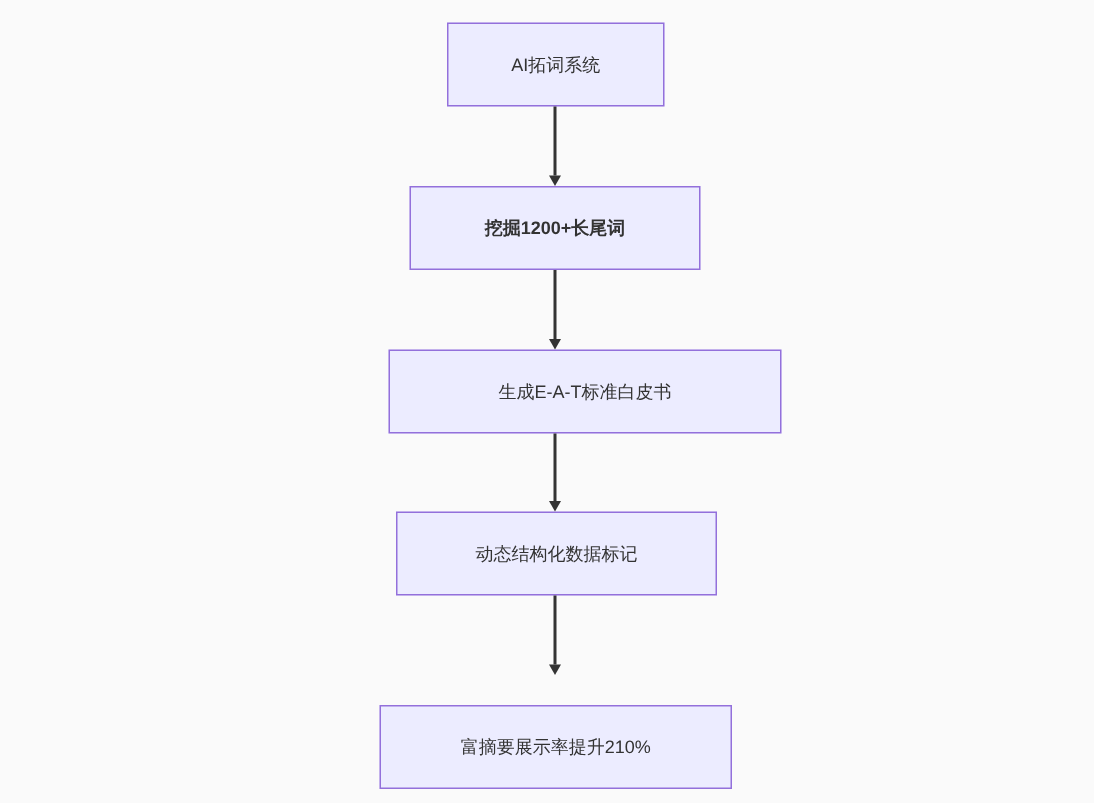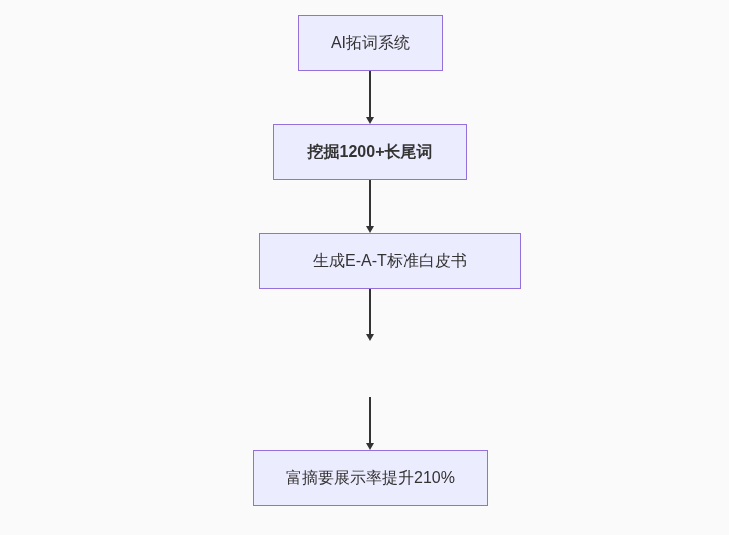--- a/index.html
+++ b/index.html
@@ -23,21 +23,21 @@
     overflow: hidden;
   }
   .node {
     position: absolute;
     background: var(--node-fill);
     border: 1px solid var(--node-border);
     display: flex;
     align-items: center;
     justify-content: center;
     color: var(--text);
-    font-size: 16px;
+    font-size: 12px;
     line-height: 1.2;
     text-align: left;
     white-space: nowrap;
   }
   .edge-line {
     position: absolute;
     left: 369px;
     width: 2px;
     background: var(--arrow);
   }
@@ -61,22 +61,25 @@
   </div>
 
   <div class="node" style="left:273px; top:124px; width:194px; height:56px;font-weight:bold;">
     <span>挖掘1200+长尾词</span>
   </div>
 
   <div class="node" style="left:259px; top:233px; width:262px; height:56px;">
     <span>生成E-A-T标准白皮书</span>
   </div>
 
+  <div class="node" style="left:264px; top:341px; width:214px; height:56px;">
+    <span>动态结构化数据标记</span>
+  </div>
 
-  <div class="node" style="left:253px; top:450px; width:235px; height:56px;">
+  <div class="node" style="left:253px; top:470px; width:235px; height:56px;">
     <span>富摘要展示率提升210%</span>
   </div>
 
   <div>
     <div class="edge-line" style="top:71px;  height:46px;"></div>
     <div class="edge-head" style="top:117px;"></div>
   </div>
 
   <div>
     <div class="edge-line" style="top:180px; height:46px;"></div>

